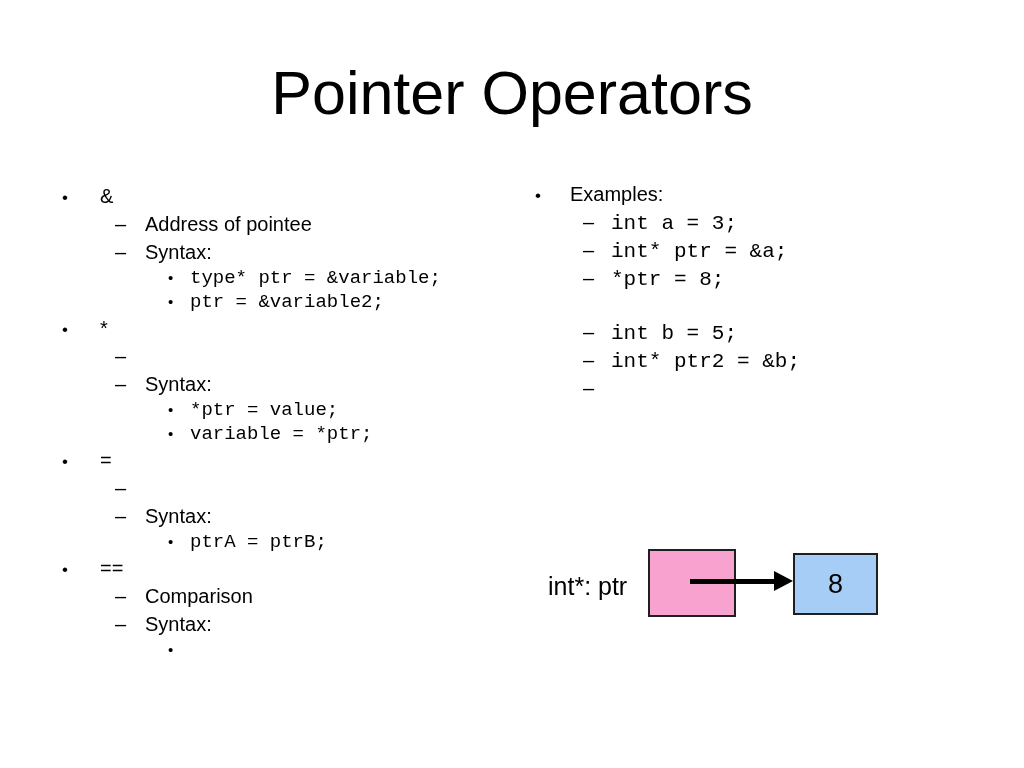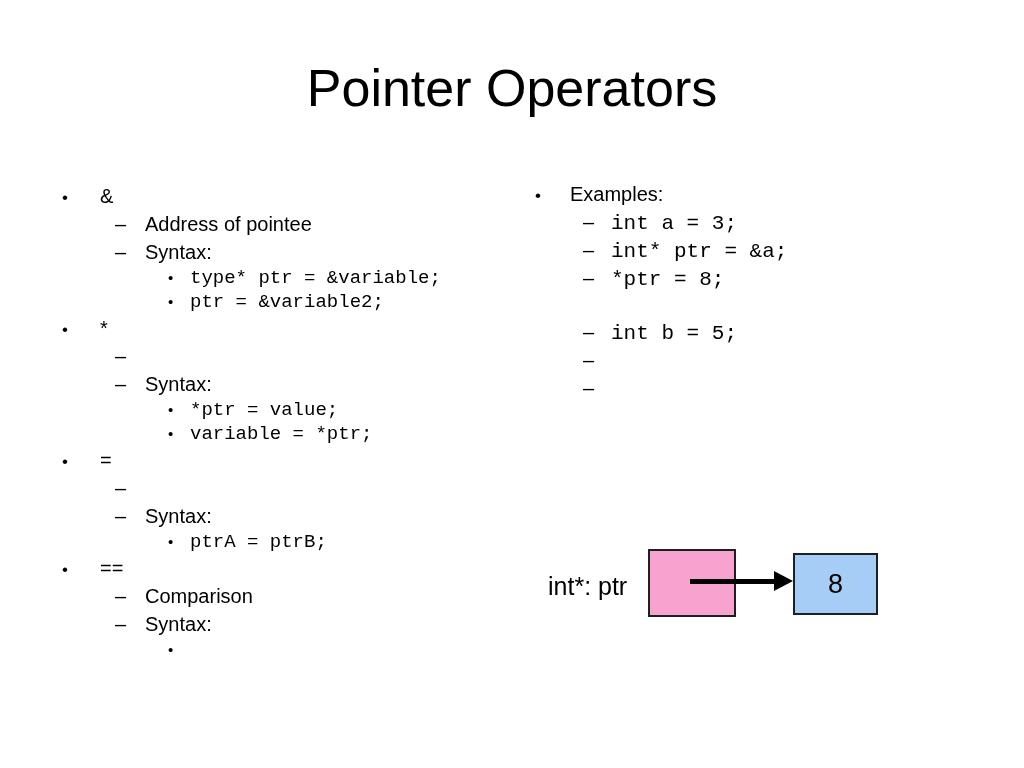--- a/index.html
+++ b/index.html
@@ -10,21 +10,21 @@
     font-family:"Liberation Sans", sans-serif;
     color:#000;
     overflow:hidden;
     margin:0 auto;
   }
   .title{
     position:absolute;
     top:58px;left:0;right:0;
     margin:0;
     text-align:center;
-    font-size:52px;
+    font-size:61px;
     font-weight:400;
     letter-spacing:0px;
   }
   .col{position:absolute;}
   .col.left{left:62px;top:182px;width:470px;}
   .col.right{left:535px;top:180px;width:450px;}
   .row{display:flex;align-items:baseline;white-space:pre;}
   .row.l1{height:28px;line-height:28px;font-size:20px;}
   .row.l2{height:28px;line-height:28px;font-size:20px;}
   .row.l3{height:24px;line-height:24px;}
@@ -102,21 +102,21 @@
       <div class="row l3"><span class="glyph">•</span></div>
     </div>
 
   <div class="col right" id="right-col">
       <div class="row l1"><span class="glyph">•</span><span class="txt">Examples:</span></div>
       <div class="row l2"><span class="glyph">–</span><span class="txt code">int a = 3;</span></div>
       <div class="row l2"><span class="glyph">–</span><span class="txt code">int* ptr = &amp;a;</span></div>
       <div class="row l2"><span class="glyph">–</span><span class="txt code">*ptr = 8;</span></div>
       <div class="spacer"></div>
       <div class="row l2"><span class="glyph">–</span><span class="txt code">int b = 5;</span></div>
-      <div class="row l2"><span class="glyph">–</span></div>
+      <div class="row l2"><span class="glyph">–</span><span class="txt code">int* ptr2 = &amp;b;</span></div>
       <div class="row l2"><span class="glyph">–</span></div>
     </div>
 
   <div>
     <div class="ptr-label">int*: ptr</div>
     <div class="var-label">int: a</div>
     <div class="pink-box" style="background: rgb(248, 162, 207); border-color: rgb(31, 31, 31);"></div>
     <div class="arrow-line" style="background: rgb(0, 0, 0);"></div>
     <div class="arrow-head" style="border-left-color: rgb(0, 0, 0);"></div>
     <div class="blue-box" style="background: rgb(166, 205, 245); border-color: rgb(31, 31, 31);">

